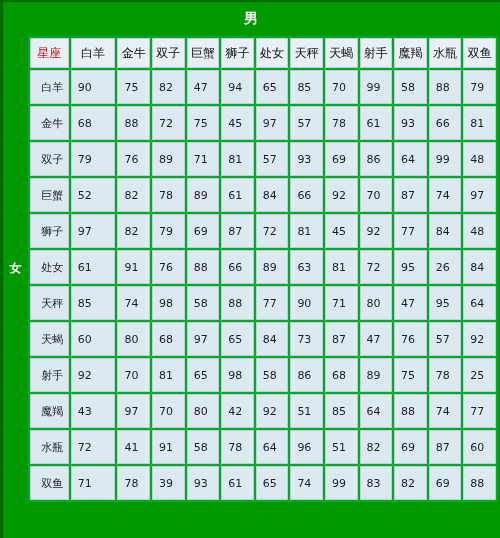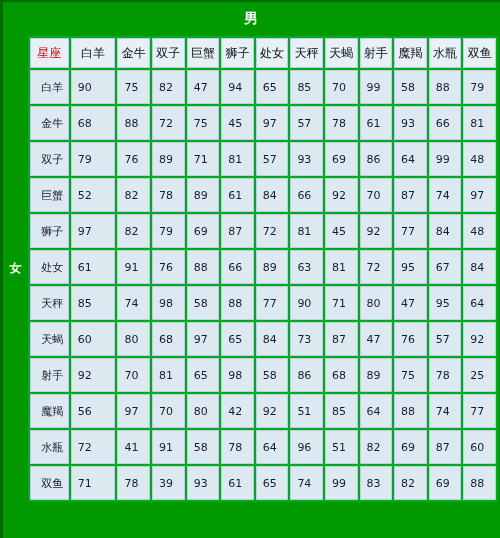--- a/index.html
+++ b/index.html
@@ -217,21 +217,21 @@
             <td>61</td>
             <td>91</td>
             <td>76</td>
             <td>88</td>
             <td>66</td>
             <td>89</td>
             <td>63</td>
             <td>81</td>
             <td>72</td>
             <td>95</td>
-            <td>67</td>
+            <td>26</td>
             <td>84</td>
           </tr>
           <tr>
             <td class="row-head">天秤</td>
             <td>85</td>
             <td>74</td>
             <td>98</td>
             <td>58</td>
             <td>88</td>
             <td>77</td>
@@ -267,21 +267,21 @@
             <td>58</td>
             <td>86</td>
             <td>68</td>
             <td>89</td>
             <td>75</td>
             <td>78</td>
             <td>25</td>
           </tr>
           <tr>
             <td class="row-head">魔羯</td>
-            <td>56</td>
+            <td>43</td>
             <td>97</td>
             <td>70</td>
             <td>80</td>
             <td>42</td>
             <td>92</td>
             <td>51</td>
             <td>85</td>
             <td>64</td>
             <td>88</td>
             <td>74</td>

